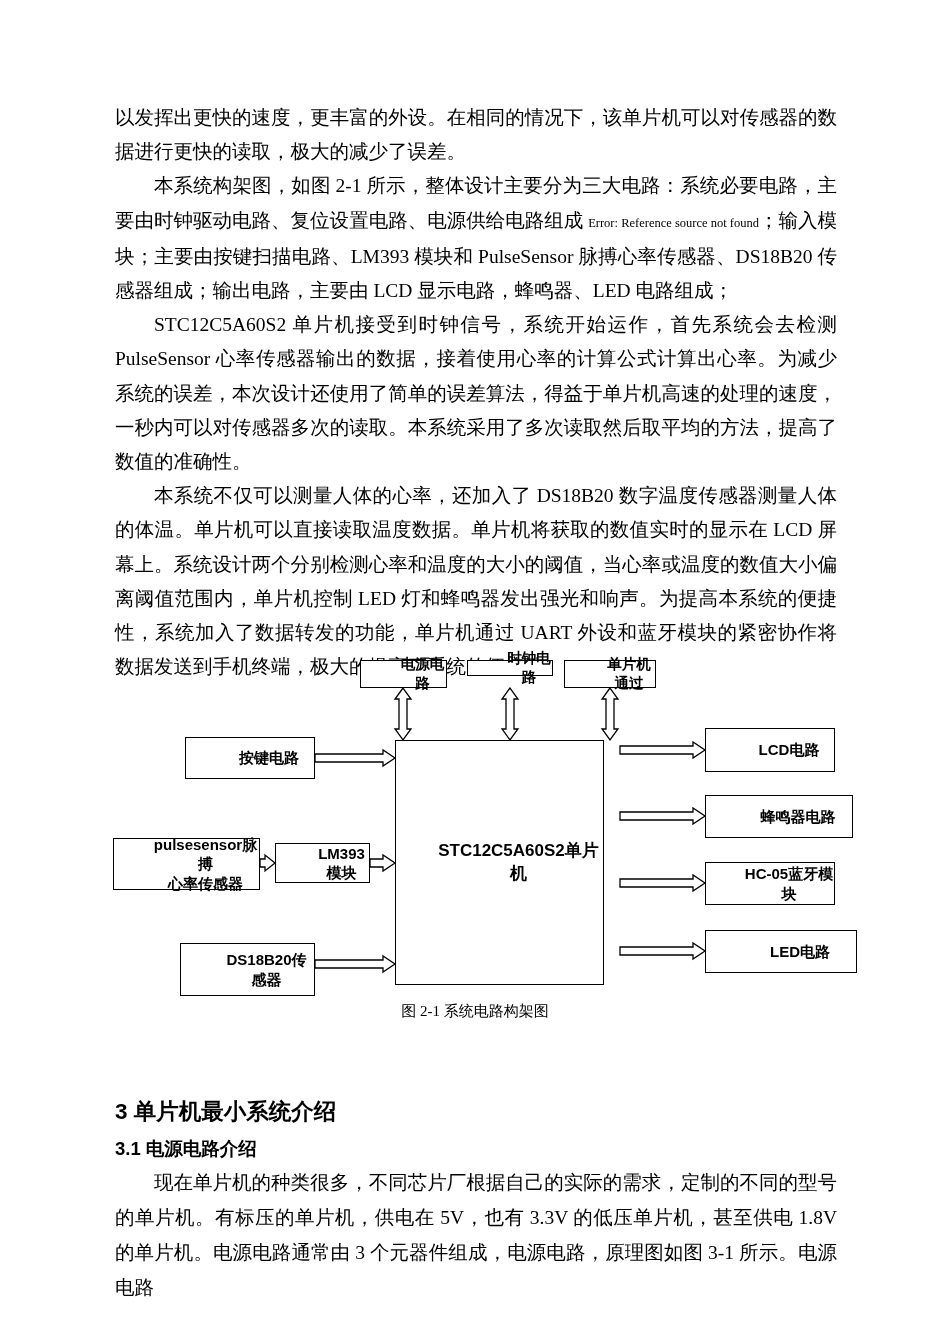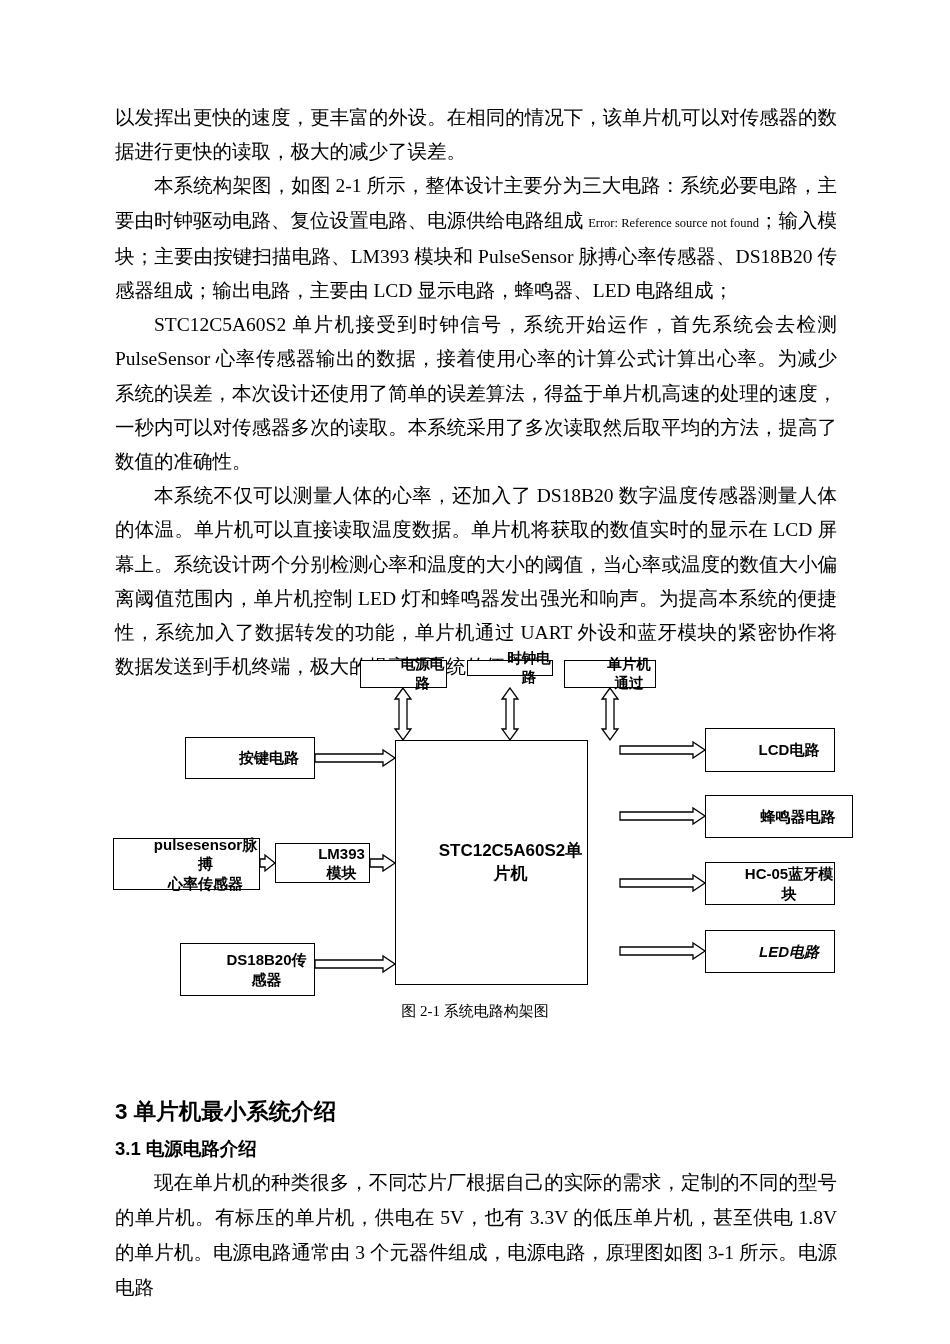--- a/index.html
+++ b/index.html
@@ -76,26 +76,26 @@
     <div class="dbox small" style="left:360px; top:5px; width:87px; height:28px;">电源电路</div>
     <div class="dbox small" style="left:467px; top:5px; width:86px; height:16px;">时钟电路</div>
     <div class="dbox small" style="left:564px; top:5px; width:92px; height:28px;">单片机通过</div>
 
     <div class="dbox" style="left:185px; top:82px;  width:130px; height:42px;">按键电路</div>
     <div class="dbox" style="left:113px; top:183px; width:147px; height:52px;">pulsesensor脉搏
 心率传感器</div>
     <div class="dbox" style="left:275px; top:188px; width:95px;  height:40px;">LM393模块</div>
     <div class="dbox" style="left:180px; top:288px; width:135px; height:53px;">DS18B20传感器</div>
 
-    <div class="dbox mcu" style="left:395px; top:85px; width:193px; height:245px;">STC12C5A60S2单片机</div>
+    <div class="dbox mcu" style="left:395px; top:85px; width:209px; height:245px;">STC12C5A60S2单片机</div>
 
     <div class="dbox" style="left:705px; top:73px;  width:130px; height:44px;">LCD电路</div>
     <div class="dbox" style="left:705px; top:140px; width:148px; height:43px;">蜂鸣器电路</div>
     <div class="dbox" style="left:705px; top:207px; width:130px; height:43px;">HC-05蓝牙模块</div>
-    <div class="dbox" style="left:705px; top:275px; width:130px; height:43px;font-style:italic;">LED电路</div>
+    <div class="dbox" style="left:705px; top:275px; width:152px; height:43px;">LED电路</div>
   </div>
 
   <div class="fig-caption">图 2-1 系统电路构架图</div>
 
   <div class="section">
     <div class="h2">3 单片机最小系统介绍</div>
     <div class="h3">3.1 电源电路介绍</div>
     <p class="para">现在单片机的种类很多，不同芯片厂根据自己的实际的需求，定制的不同的型号的单片机。有标压的单片机，供电在 5V，也有 3.3V 的低压单片机，甚至供电 1.8V 的单片机。电源电路通常由 3 个元器件组成，电源电路，原理图如图 3-1 所示。电源电路</p>
   </div>
 

